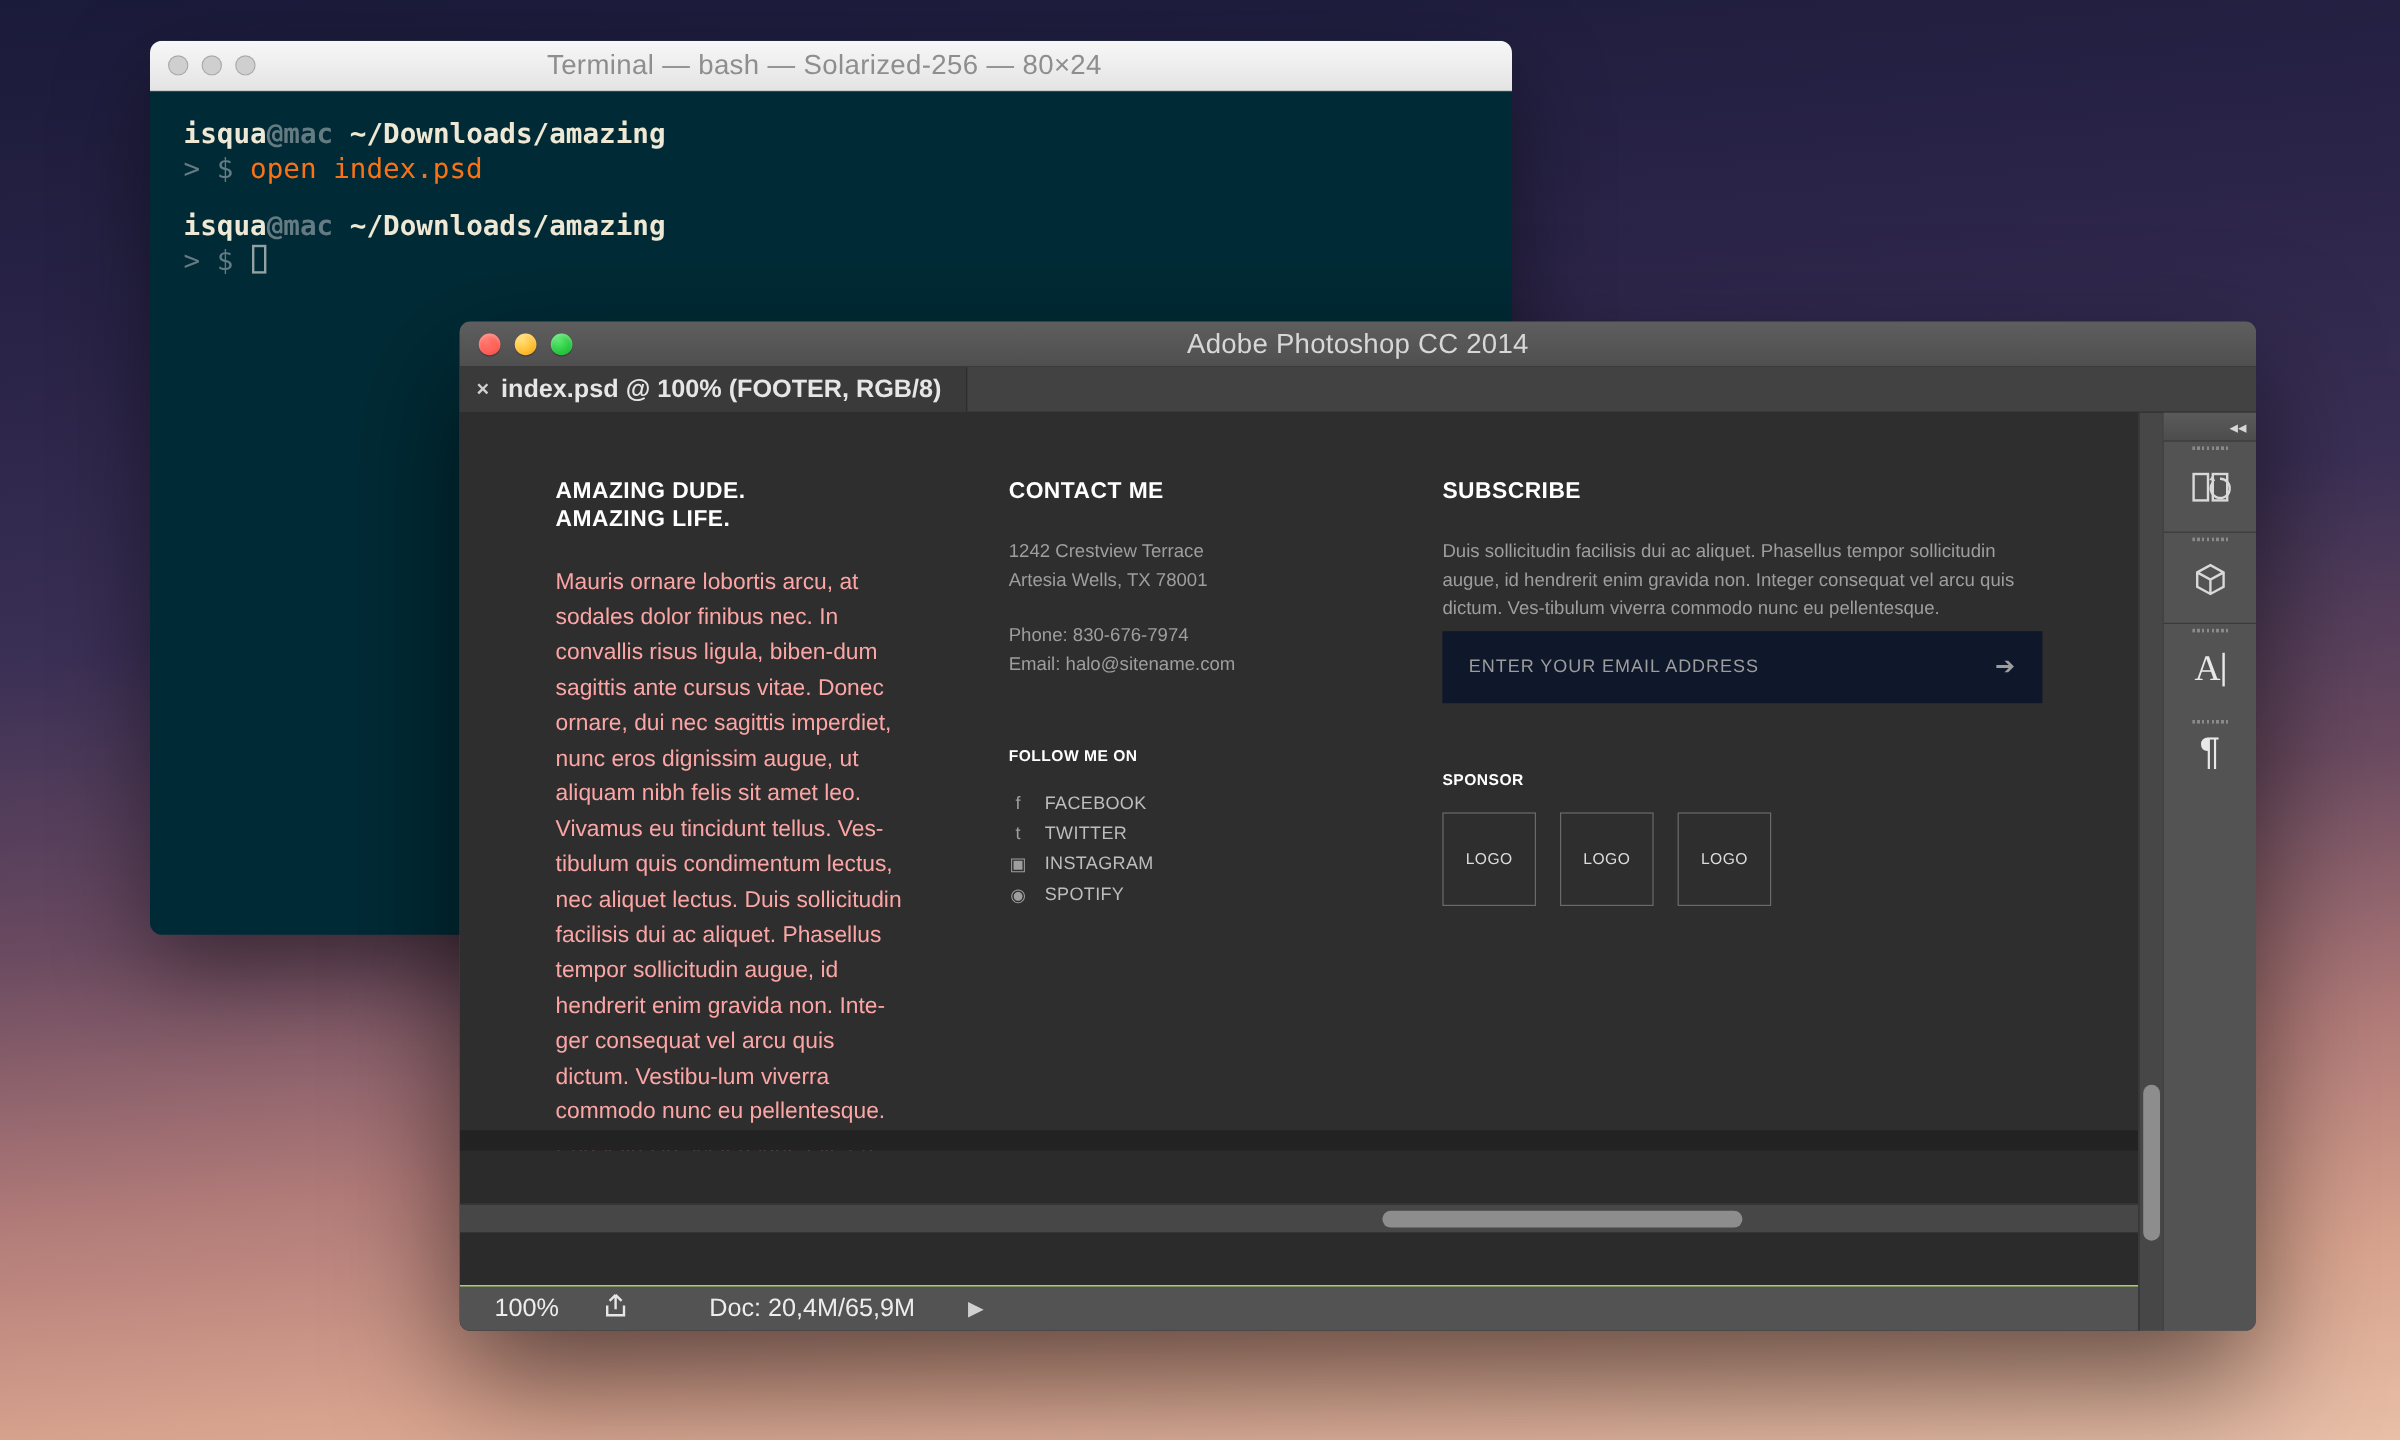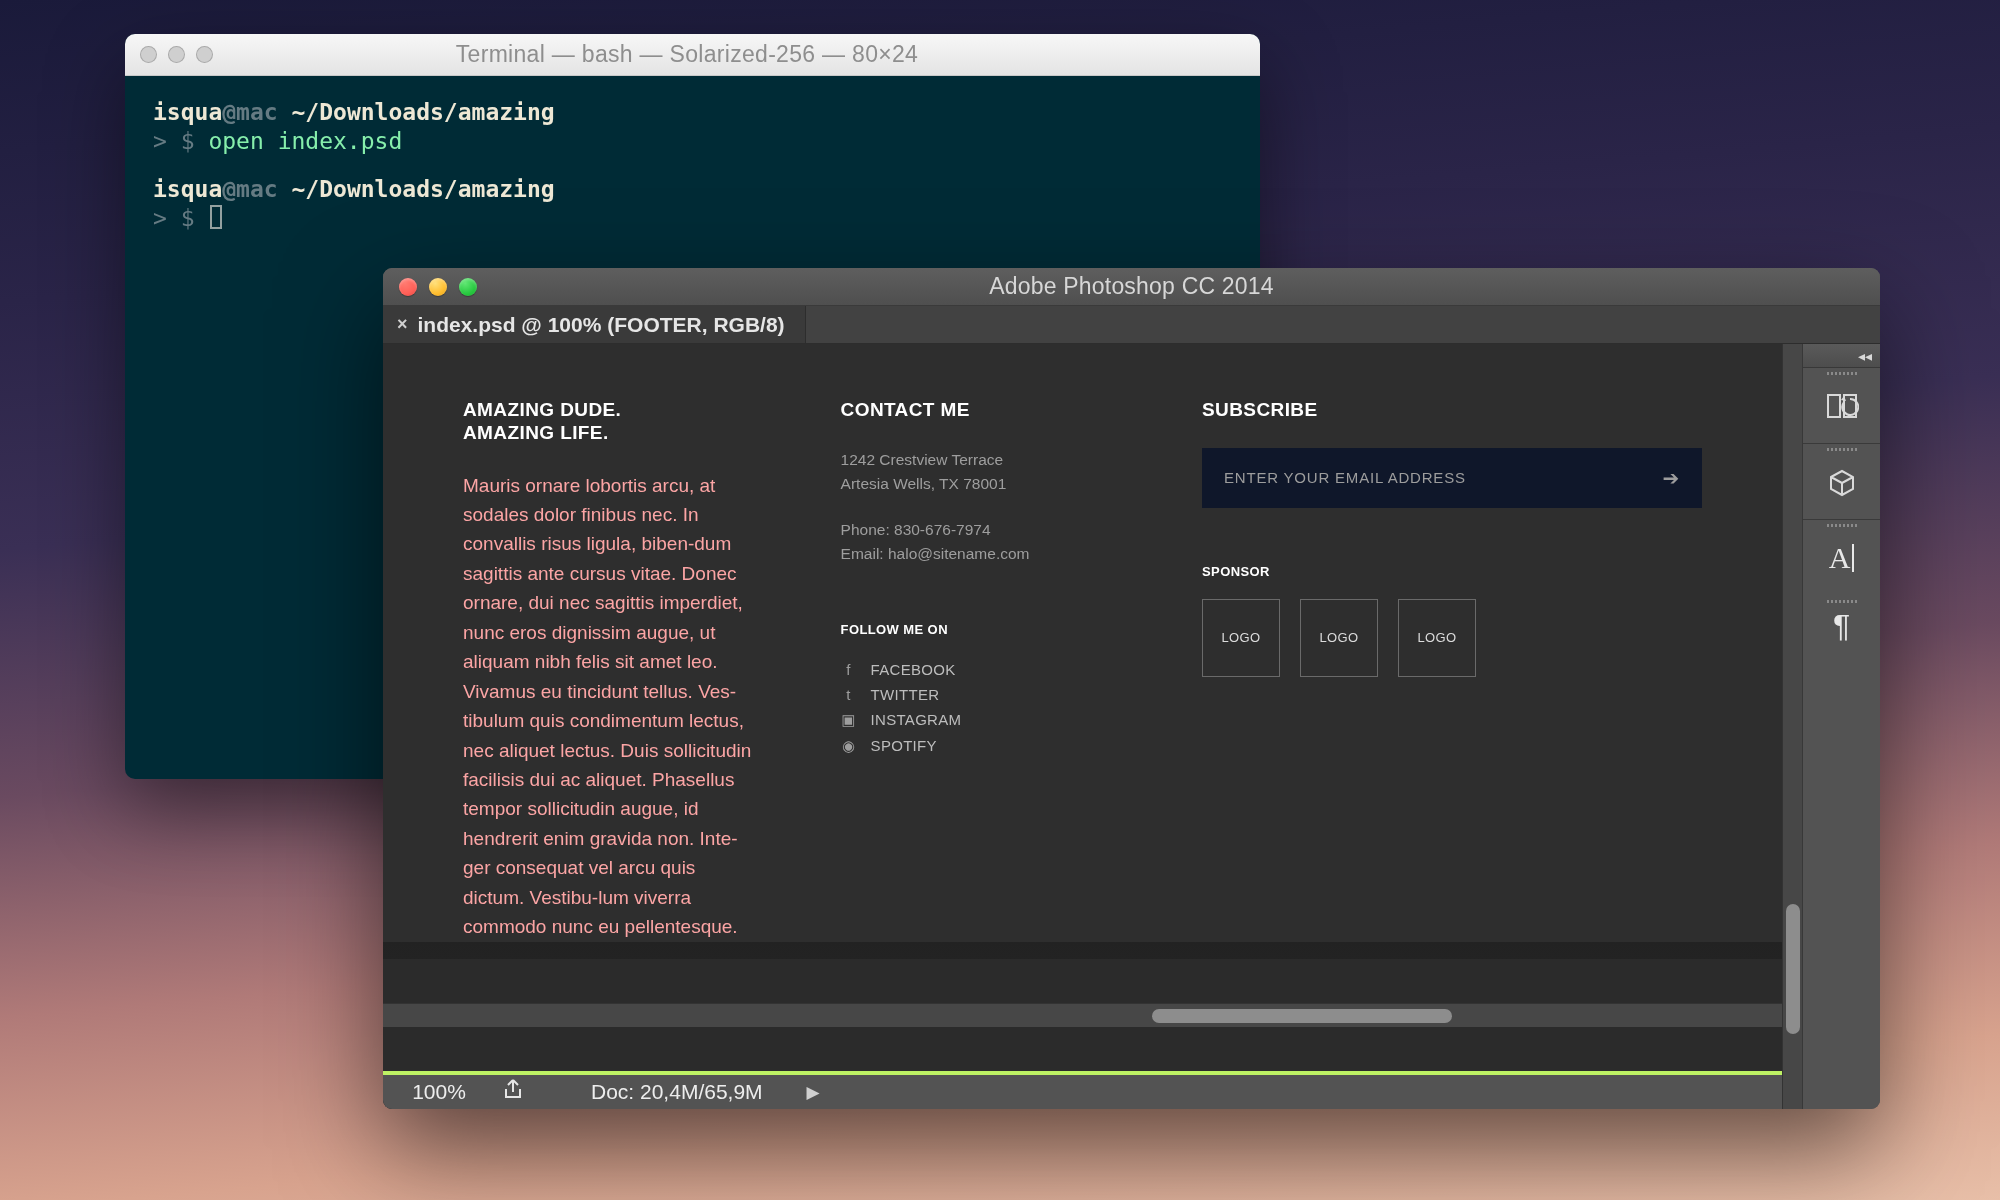--- a/index.html
+++ b/index.html
@@ -38,21 +38,21 @@
     padding: 22px 28px;
     font-family: "Menlo", "Consolas", monospace;
     font-size: 23px; line-height: 1.28;
     color: #93a1a1;
   }
   .term-line .user { color: #eee8d5; font-weight: bold; }
   .term-line .at   { color: #657b83; font-weight: bold;}
   .term-line .host { color: #657b83; font-weight: bold;}
   .term-line .path { color: #eee8d5; font-weight: bold; }
   .term-line .prompt { color: #657b83; }
-  .term-line .cmd  { color: #86efac; }
+  .term-line .cmd  { color: #f97316; }
   .cursor {
     display: inline-block; width: 12px; height: 24px;
     border: 2px solid #93a1a1; vertical-align: -3px; margin-left: 2px;
   }
   .term-block { margin-bottom: 18px; }
 
   
   .ps {
     position: absolute;
     left: 383px; top: 268px;
@@ -145,21 +145,21 @@
   .ps-hscroll {
     height: 24px; background:#474747; border-top:1px solid #333;
     display:flex; align-items:center; position:relative;
   }
   .ps-hscroll .thumb {
     position:absolute; left:55%; width:300px; height:14px;
     background:#8d8d8d; border-radius:7px;
   }
 
   .ps-statusbar {
-    height: 38px; background:#535353; border-top:4px solid #bef264;
+    height: 38px; background:#535353; border-top:1px solid #bef264;
     display:flex; align-items:center; color:#ededed; font-size:21px;
     gap: 24px; padding: 0 16px;
   }
   .ps-statusbar .zoom { width: 80px; text-align:center; }
   .ps-statusbar .share { color:#e6e6e6; font-size:22px; }
   .ps-statusbar .doc { margin-left: 40px; }
   .ps-statusbar .tri { margin-left: 20px; color:#d0d0d0; font-size:17px; }
 
   
   .ps-rail {
@@ -286,20 +286,21 @@
                   </li>
                 <li>
                     <span class="sicon">◉</span>
                     <span>SPOTIFY</span>
                   </li>
               </ul>
             </div>
 
             <div class="fcol col3">
               <div class="fh">SUBSCRIBE</div>
+              <div class="fsmall" style="max-width:none">Duis sollicitudin facilisis dui ac aliquet. Phasellus tempor sollicitudin augue, id hendrerit enim gravida non. Integer consequat vel arcu quis dictum. Ves-tibulum viverra commodo nunc eu pellentesque.</div>
               <div class="sub-input">
                 <span>ENTER YOUR EMAIL ADDRESS</span>
                 <span class="arrow">➔</span>
               </div>
               <div class="fsh">SPONSOR</div>
               <div class="sponsor-row">
                 <div class="logo-box">LOGO</div>
                 <div class="logo-box">LOGO</div>
                 <div class="logo-box">LOGO</div>
               </div>

